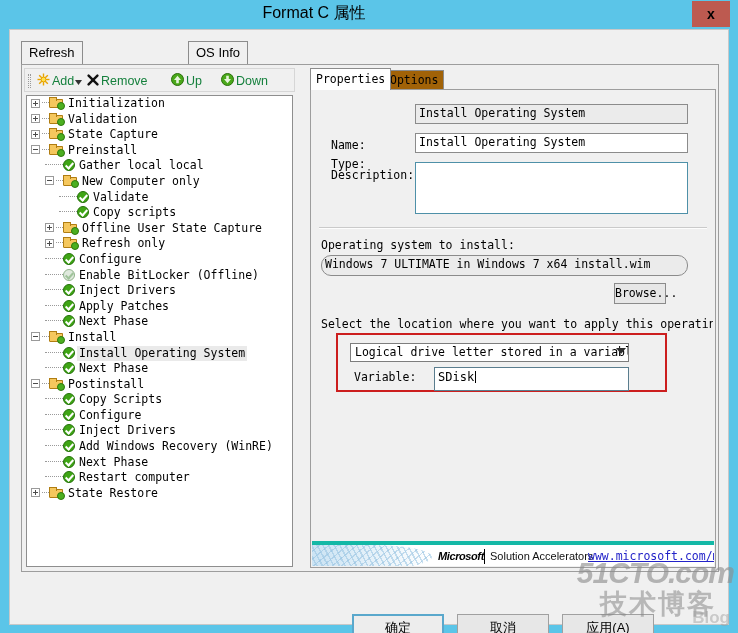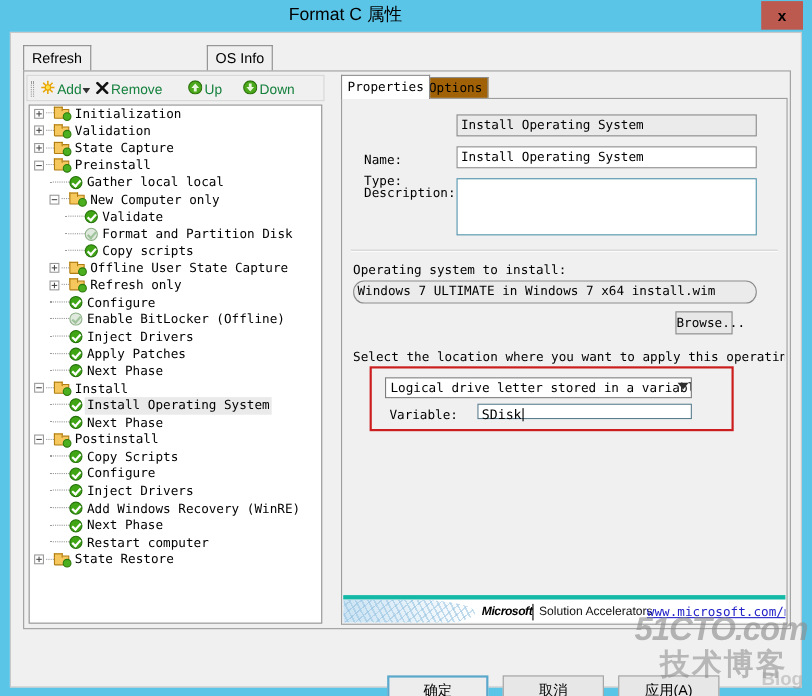--- a/index.html
+++ b/index.html
@@ -282,21 +282,21 @@
     border-left: 5px solid transparent;
     border-right: 5px solid transparent;
     border-top: 6px solid #2f2f2f;
   }
   #varlabel {
     position: absolute; left: 16px; top: 35px;
     font-family: "DejaVu Sans Mono", monospace; font-size: 11.5px;
   }
   #varinput {
     position: absolute; left: 96px; top: 32px;
-    width: 195px; height: 14px;
+    width: 195px; height: 24px;
     background: #fff; border: 1px solid #5a7d8e;
     font-family: "DejaVu Sans Mono", monospace;
     font-size: 12px; line-height: 18px; padding-left: 3px; color: #000;
   }
   .caret {
     display: inline-block; width: 1px; height: 12px;
     background: #000; vertical-align: -2px; margin-left: 1px;
   }
 
   
@@ -442,21 +442,20 @@
 
       <div id="tree-panel">
         <div id="tree-rows">
             <div class="trow"><span class="spacer" style="width: 4px;"></span><span class="exp plus"></span><span class="dots"></span><span class="folder"><i></i><b></b></span><span class="tlabel">Initialization</span></div>
             <div class="trow"><span class="spacer" style="width: 4px;"></span><span class="exp plus"></span><span class="dots"></span><span class="folder"><i></i><b></b></span><span class="tlabel">Validation</span></div>
             <div class="trow"><span class="spacer" style="width: 4px;"></span><span class="exp plus"></span><span class="dots"></span><span class="folder"><i></i><b></b></span><span class="tlabel">State Capture</span></div>
             <div class="trow"><span class="spacer" style="width: 4px;"></span><span class="exp"></span><span class="dots"></span><span class="folder"><i></i><b></b></span><span class="tlabel">Preinstall</span></div>
             <div class="trow"><span class="spacer" style="width: 18px;"></span><span class="dots" style="width: 18px;"></span><span class="chk"></span><span class="tlabel">Gather local local</span></div>
             <div class="trow"><span class="spacer" style="width: 18px;"></span><span class="exp"></span><span class="dots"></span><span class="folder"><i></i><b></b></span><span class="tlabel">New Computer only</span></div>
             <div class="trow"><span class="spacer" style="width: 32px;"></span><span class="dots" style="width: 18px;"></span><span class="chk"></span><span class="tlabel">Validate</span></div>
-            <div class="trow"><span class="spacer" style="width: 32px;"></span><span class="dots" style="width: 18px;"></span><span class="chk dim"></span><span class="tlabel">Format and Partition Disk</span></div>
             <div class="trow"><span class="spacer" style="width: 32px;"></span><span class="dots" style="width: 18px;"></span><span class="chk"></span><span class="tlabel">Copy scripts</span></div>
             <div class="trow"><span class="spacer" style="width: 18px;"></span><span class="exp plus"></span><span class="dots"></span><span class="folder"><i></i><b></b></span><span class="tlabel">Offline User State Capture</span></div>
             <div class="trow"><span class="spacer" style="width: 18px;"></span><span class="exp plus"></span><span class="dots"></span><span class="folder"><i></i><b></b></span><span class="tlabel">Refresh only</span></div>
             <div class="trow"><span class="spacer" style="width: 18px;"></span><span class="dots" style="width: 18px;"></span><span class="chk"></span><span class="tlabel">Configure</span></div>
             <div class="trow"><span class="spacer" style="width: 18px;"></span><span class="dots" style="width: 18px;"></span><span class="chk dim"></span><span class="tlabel">Enable BitLocker (Offline)</span></div>
             <div class="trow"><span class="spacer" style="width: 18px;"></span><span class="dots" style="width: 18px;"></span><span class="chk"></span><span class="tlabel">Inject Drivers</span></div>
             <div class="trow"><span class="spacer" style="width: 18px;"></span><span class="dots" style="width: 18px;"></span><span class="chk"></span><span class="tlabel">Apply Patches</span></div>
             <div class="trow"><span class="spacer" style="width: 18px;"></span><span class="dots" style="width: 18px;"></span><span class="chk"></span><span class="tlabel">Next Phase</span></div>
             <div class="trow"><span class="spacer" style="width: 4px;"></span><span class="exp"></span><span class="dots"></span><span class="folder"><i></i><b></b></span><span class="tlabel">Install</span></div>
             <div class="trow"><span class="spacer" style="width: 18px;"></span><span class="dots" style="width: 18px;"></span><span class="chk"></span><span class="tlabel sel">Install Operating System</span></div>

